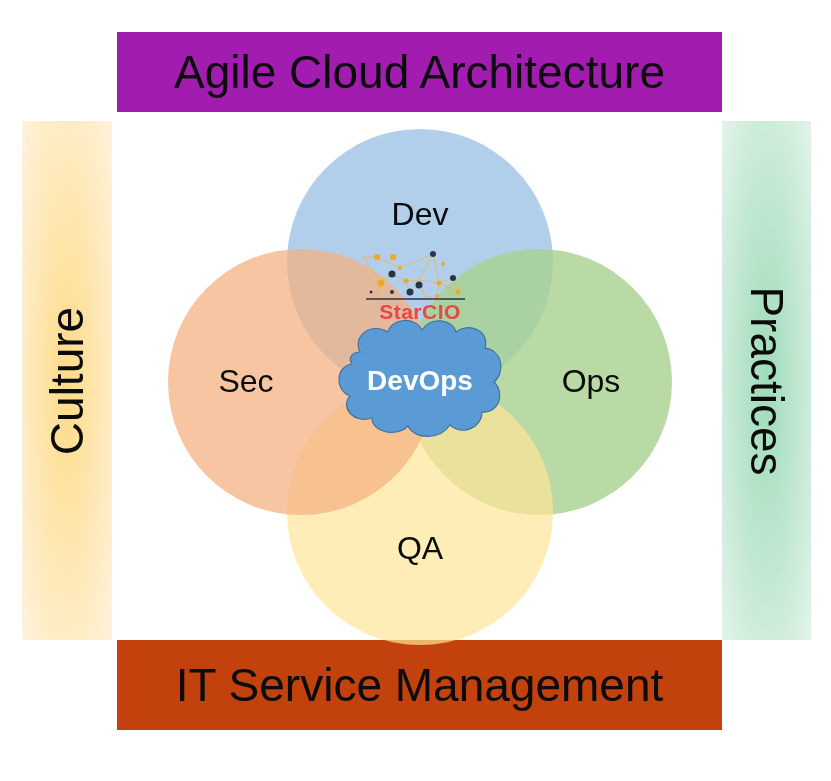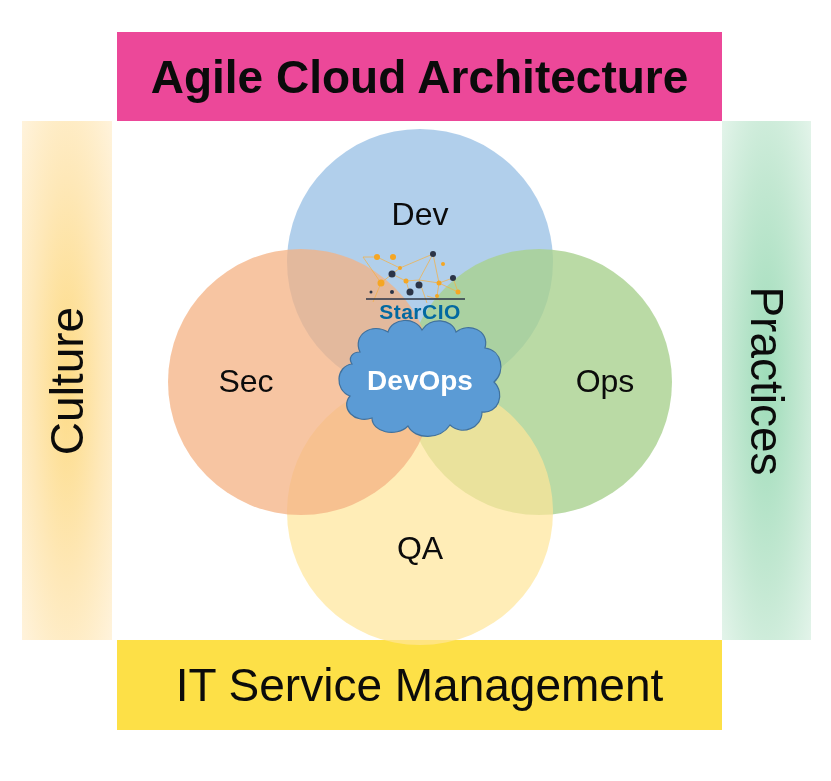--- a/index.html
+++ b/index.html
@@ -1,35 +1,35 @@
 <!DOCTYPE html>
 <html><head>
 <meta charset="utf-8">
 <style>
   html, body { margin: 0; padding: 0; background: #ffffff; }
   body { width: 831px; height: 781px; position: relative; overflow: hidden;
          font-family: "Liberation Sans", "DejaVu Sans", sans-serif; }
   .band { position: absolute; display: flex; align-items: center; justify-content: center;
           color: #0b0b0b; }
-  .band-top { left: 117px; top: 32px; width: 605px; height: 89px; background: #ec4899;
-              font-size: 46px; font-weight: bold; }
-  .band-bottom { left: 117px; top: 640px; width: 605px; height: 90px; background: #fde047;
+  .band-top { left: 117px; top: 32px; width: 605px; height: 80px; background: #a21caf;
+              font-size: 46px; }
+  .band-bottom { left: 117px; top: 640px; width: 605px; height: 90px; background: #c2410c;
                  font-size: 46px; }
   .band-left { left: 22px; top: 121px; width: 90px; height: 519px;
                background: radial-gradient(ellipse at 50% 50%, #fddb86 0%, #fee8b8 55%, #fff3dc 100%); }
   .band-right { left: 722px; top: 121px; width: 89px; height: 519px;
                 background: radial-gradient(ellipse at 50% 50%, #9edcb9 0%, #c3e8d2 55%, #e3f4ea 100%); }
   .vtext { font-size: 46px; white-space: nowrap; display: inline-block; }
   .vtext-left { transform: rotate(-90deg); }
   .vtext-right { transform: rotate(90deg); }
   svg.diagram { position: absolute; left: 0; top: 0; }
   .circle-label { position: absolute; font-size: 32px; color: #0b0b0b; transform: translate(-50%, -50%);
                   white-space: nowrap; }
   .starcio-text { position: absolute; left: 420px; top: 312px; transform: translate(-50%, -50%);
-                  font-size: 21px; font-weight: bold; color: #0369a1; letter-spacing: 0.5px; }
+                  font-size: 21px; font-weight: bold; color: #ef4444; letter-spacing: 0.5px; }
   .devops-text { position: absolute; left: 420px; top: 381px; transform: translate(-50%, -50%);
                  font-size: 28px; font-weight: bold; color: #ffffff; white-space: nowrap; }
 </style>
 </head>
 <body>
 
 <div class="band band-top">
   <span>Agile Cloud Architecture</span>
 </div>
 
@@ -109,17 +109,17 @@
              C 440 440, 415 440, 408 426
              C 396 438, 372 432, 372 418
              C 354 424, 340 408, 350 396
              C 334 390, 336 366, 352 364
              C 348 358, 352 352, 360 352 Z" fill="#5b9bd5" stroke="#41719c" stroke-width="1.2"></path>
   </g>
 </svg>
 
 <div class="circle-label" style="left:420px; top:214px;">Dev</div>
 <div class="circle-label" style="left:246px; top:381px;text-align:right;">Sec</div>
-<div class="circle-label" style="left:605px; top:381px;">Ops</div>
+<div class="circle-label" style="left:591px; top:381px;">Ops</div>
 <div class="circle-label" style="left:420px; top:548px;">QA</div>
 
 <div class="starcio-text">StarCIO</div>
 <div class="devops-text">DevOps</div>
 
 </body></html>

